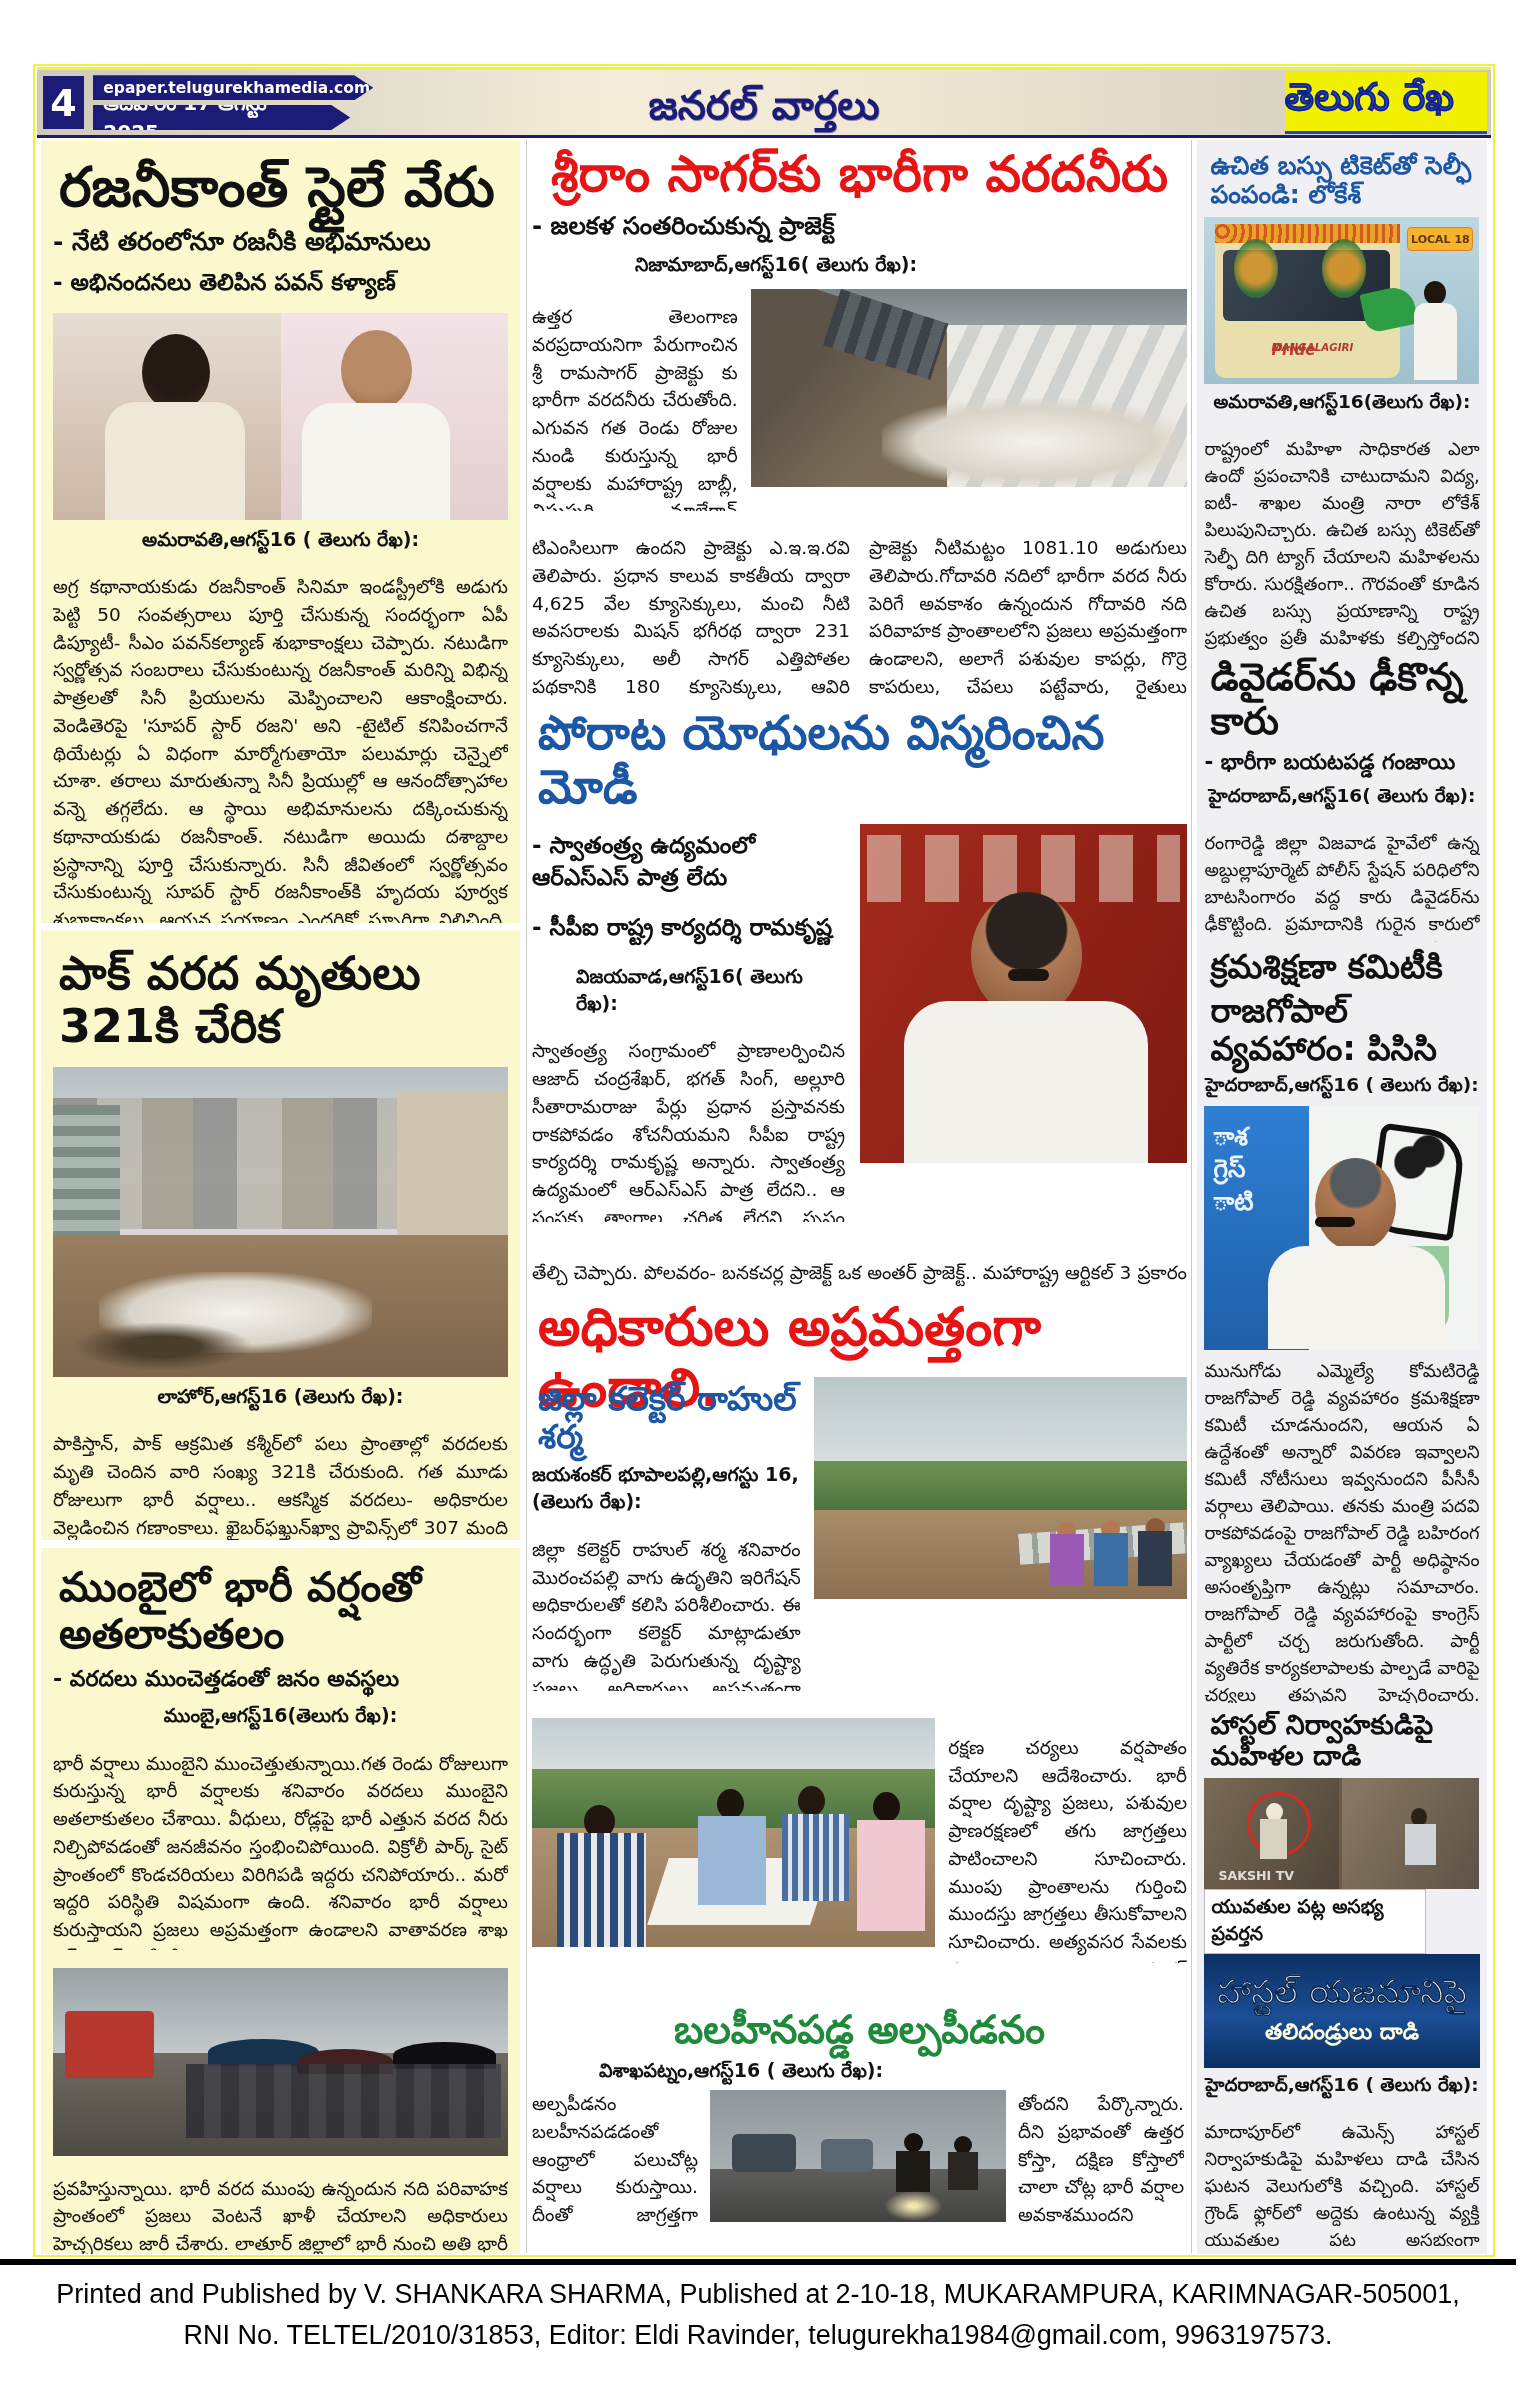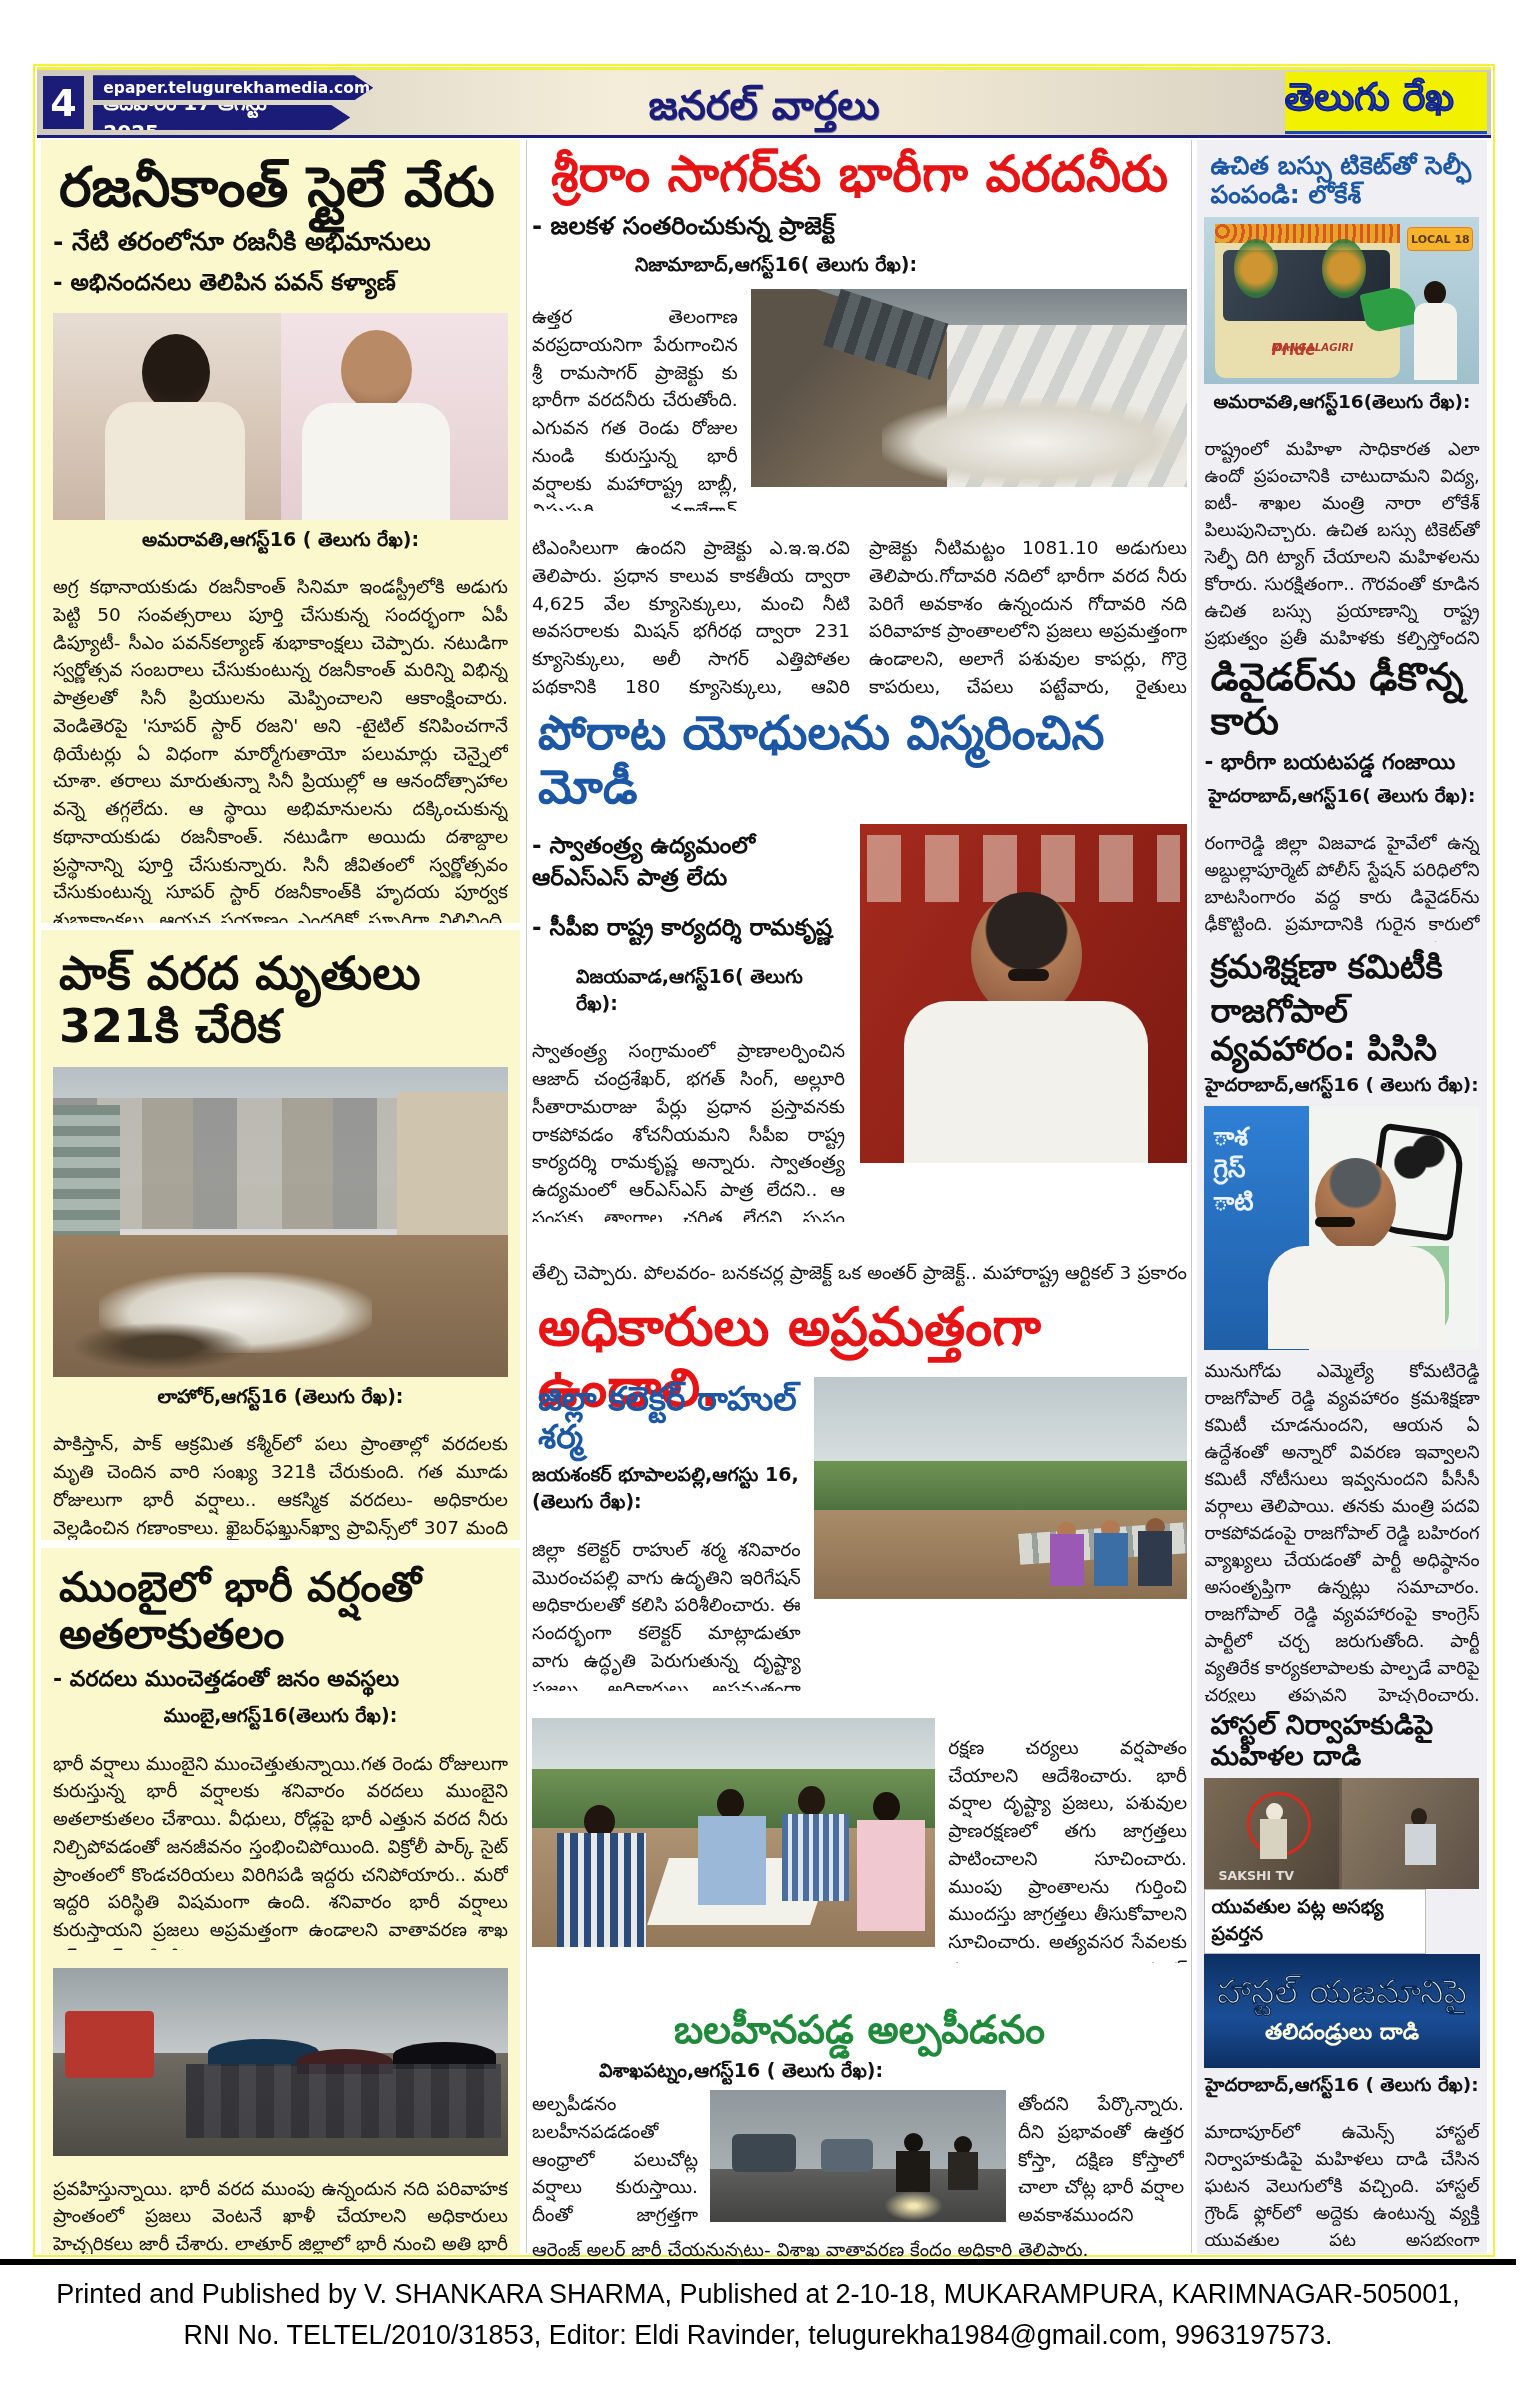--- a/index.html
+++ b/index.html
@@ -219,21 +219,20 @@
           <div style="left:22px;top:44px;width:64px;height:38px;border-radius:6px;background:#3d4750;"></div>
           <div style="left:111px;top:49px;width:52px;height:33px;border-radius:6px;background:#5a6672;"></div>
           <div class="head" style="left:194px;top:43px;width:19px;height:19px;background:#14110e;"></div>
           <div style="left:186px;top:61px;width:34px;height:41px;background:#1d1a16;"></div>
           <div class="foam" style="left:174px;bottom:1.5px;width:59px;height:30px;background:radial-gradient(ellipse,#f3e6b0 10%,transparent 70%);"></div>
           <div class="head" style="left:244px;top:46px;width:18px;height:18px;background:#181510;"></div>
           <div style="left:238px;top:62px;width:30px;height:38px;background:#2a2622;"></div>
         </div>
         <p class="bodytext" style="width:166px;height:140px;margin:0;">తోందని పేర్కొన్నారు. దీని ప్రభావంతో ఉత్తర కోస్తా, దక్షిణ కోస్తాలో చాలా చోట్ల భారీ వర్షాల అవకాశముందని పేర్కొన్నారు. గంటకు 40 కి.మీ వేగంతో ఈదురు గాలులు వీస్తాయని తెలిపారు. ఉత్తరాంధ్రలోని జిల్లాలకు మూడో నంబర్ హెచ్చరిక జారీ చేశినట్లు చెప్పారు. ఈ రోజు మన్యం జిల్లాకు రేపు ఆదివారం విశాఖ, అల్లూరి, కాకినాడ జిల్లాలకు</p>
       </div>
-      <p class="bodytext" style="height:30px;margin-top:6px;">ఆరెంజ్ అలర్ట్ జారీ చేయనున్నట్లు- విశాఖ వాతావరణ కేంద్రం అధికారి తెలిపారు.</p>
     </article>
   </section>
 
   <section class="col col-right" style="padding:6px 7.4px;box-sizing:border-box;width:290px;height:2114px;">
 
     <article style="height:504px;">
       <h2 class="hl-blue" style="font-size:25px;">ఉచిత బస్సు టికెట్‌తో సెల్ఫీ పంపండి: లోకేశ్</h2>
       <div class="photo" style="width:275px;height:167px;margin-top:7.4px;background:#cfe3ea;">
         <div style="left:0;top:0;right:0;height:100%;background:linear-gradient(#bed7e0,#9fc0cc);"></div>
         <div style="left:10.3px;top:13.3px;width:185px;height:148px;border-radius:10.3px;background:#e9dfae;"></div>

